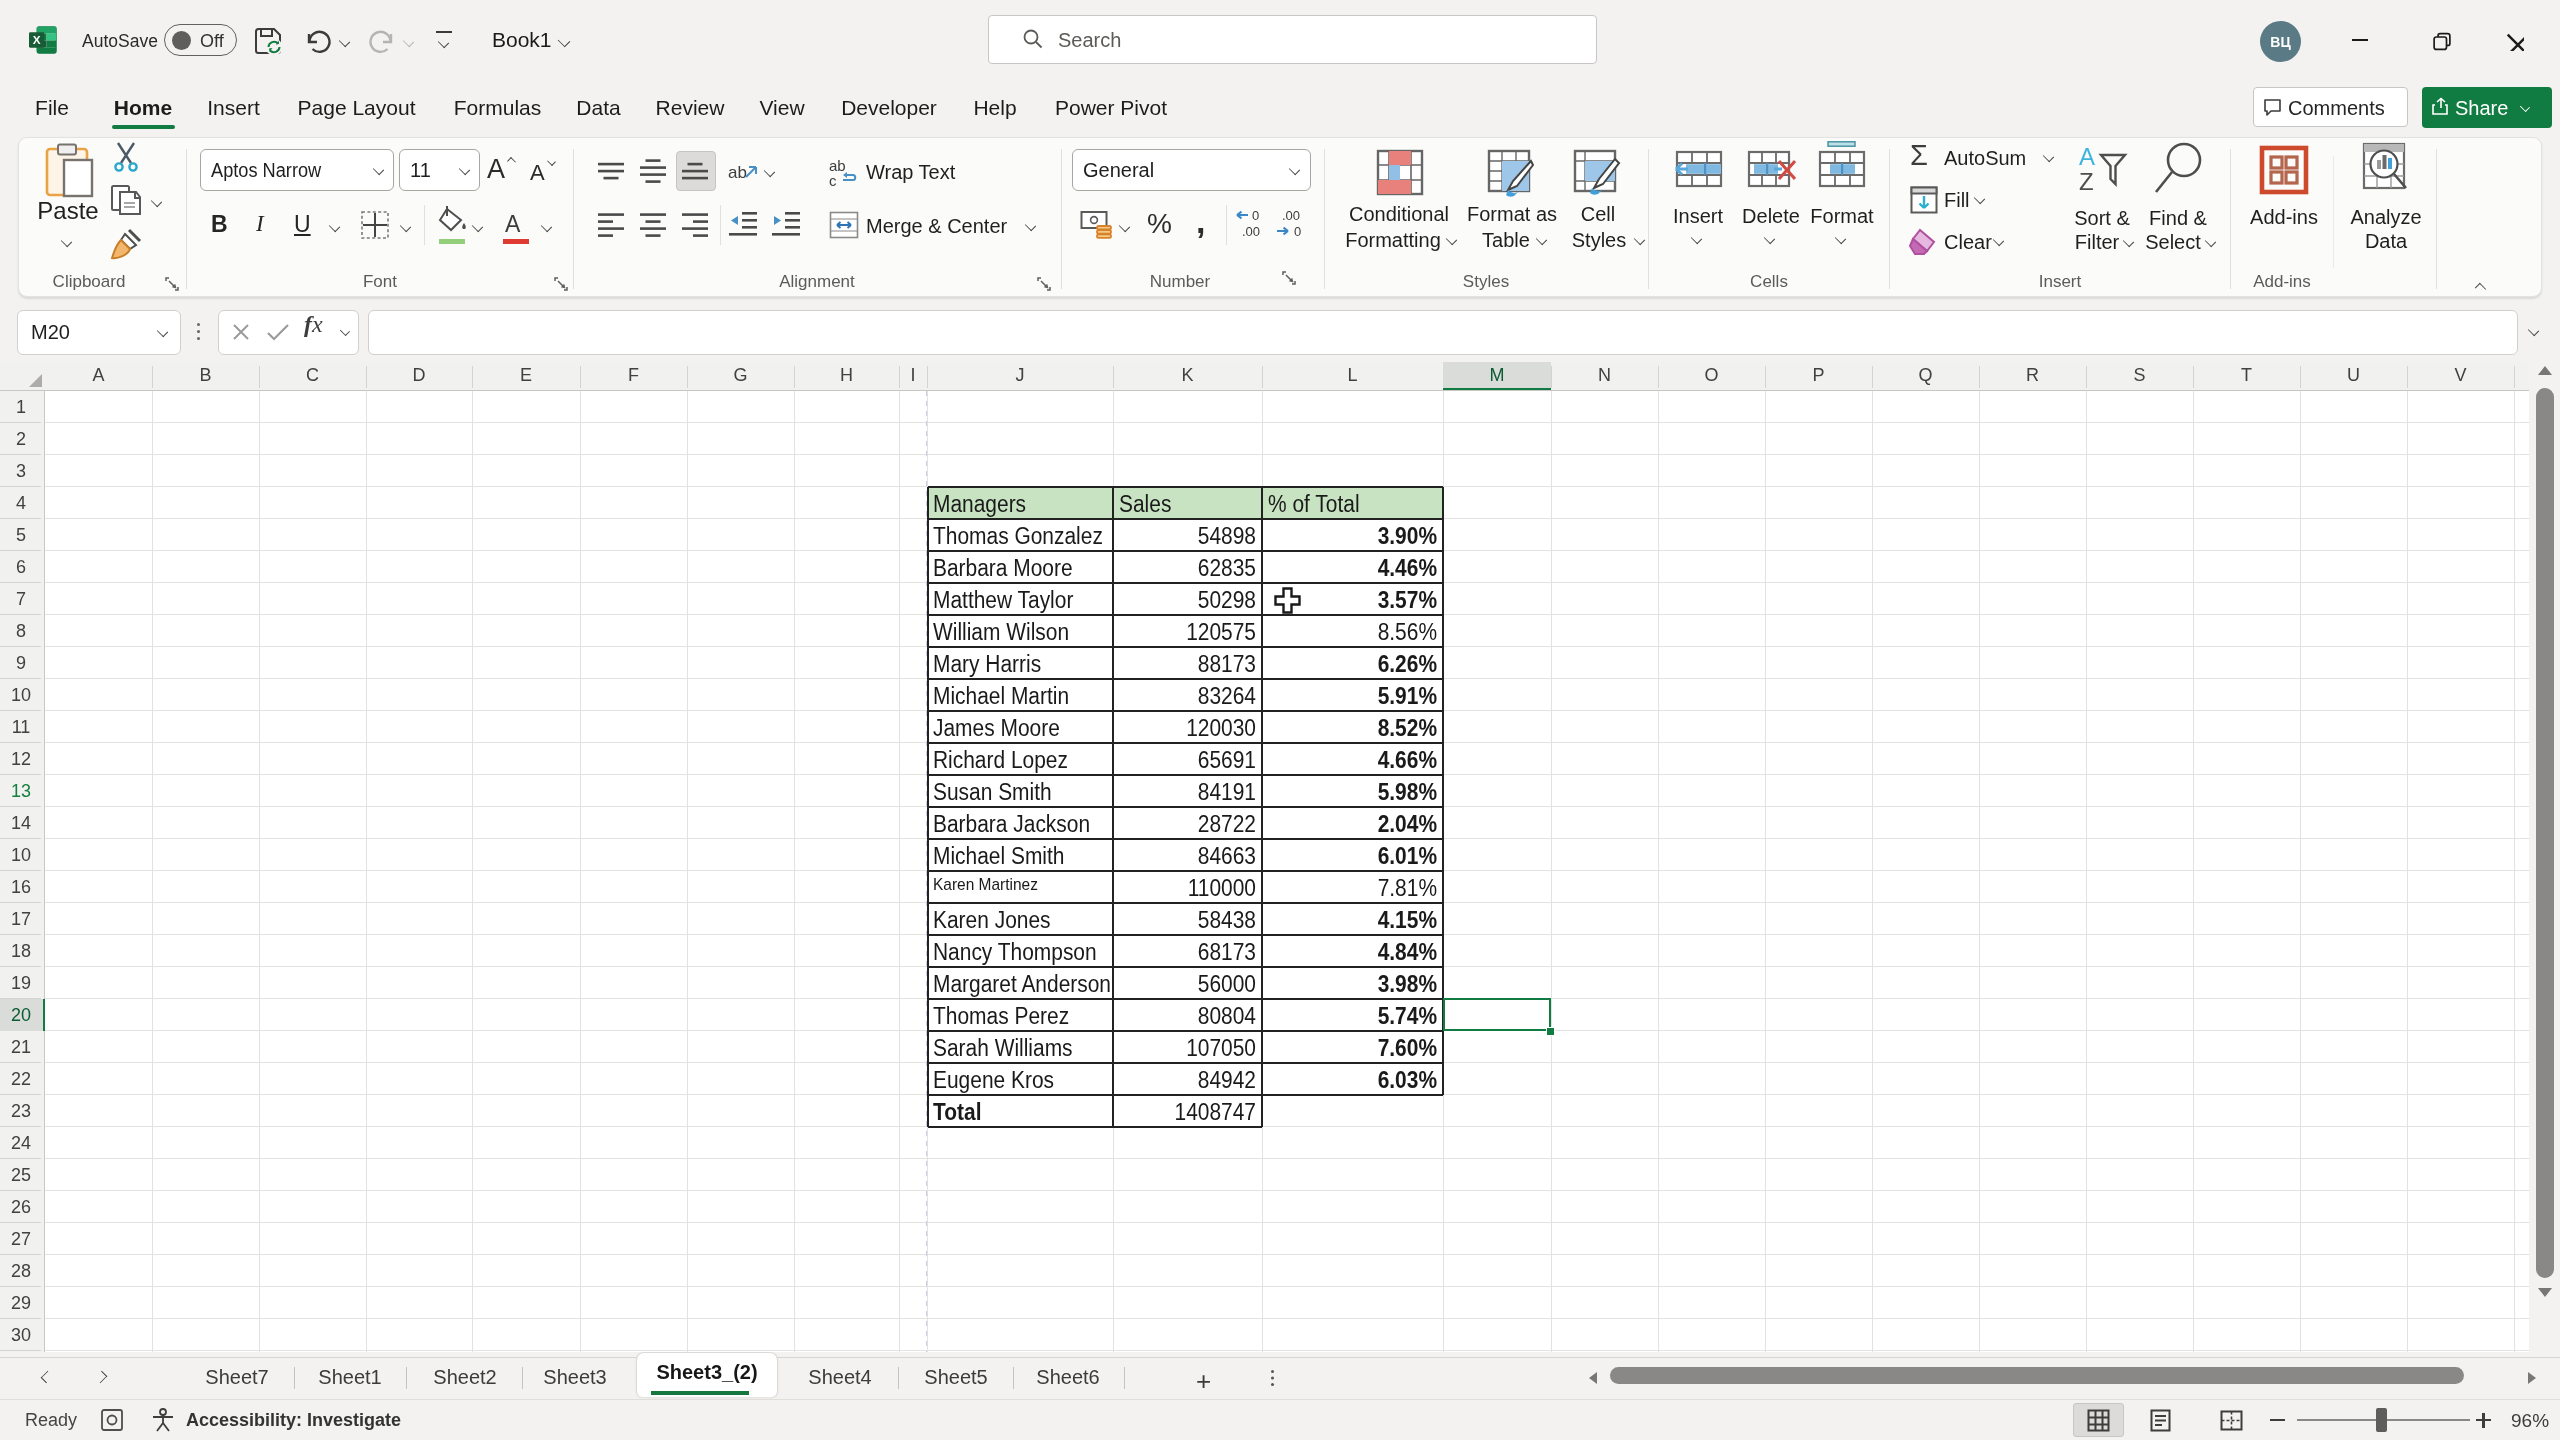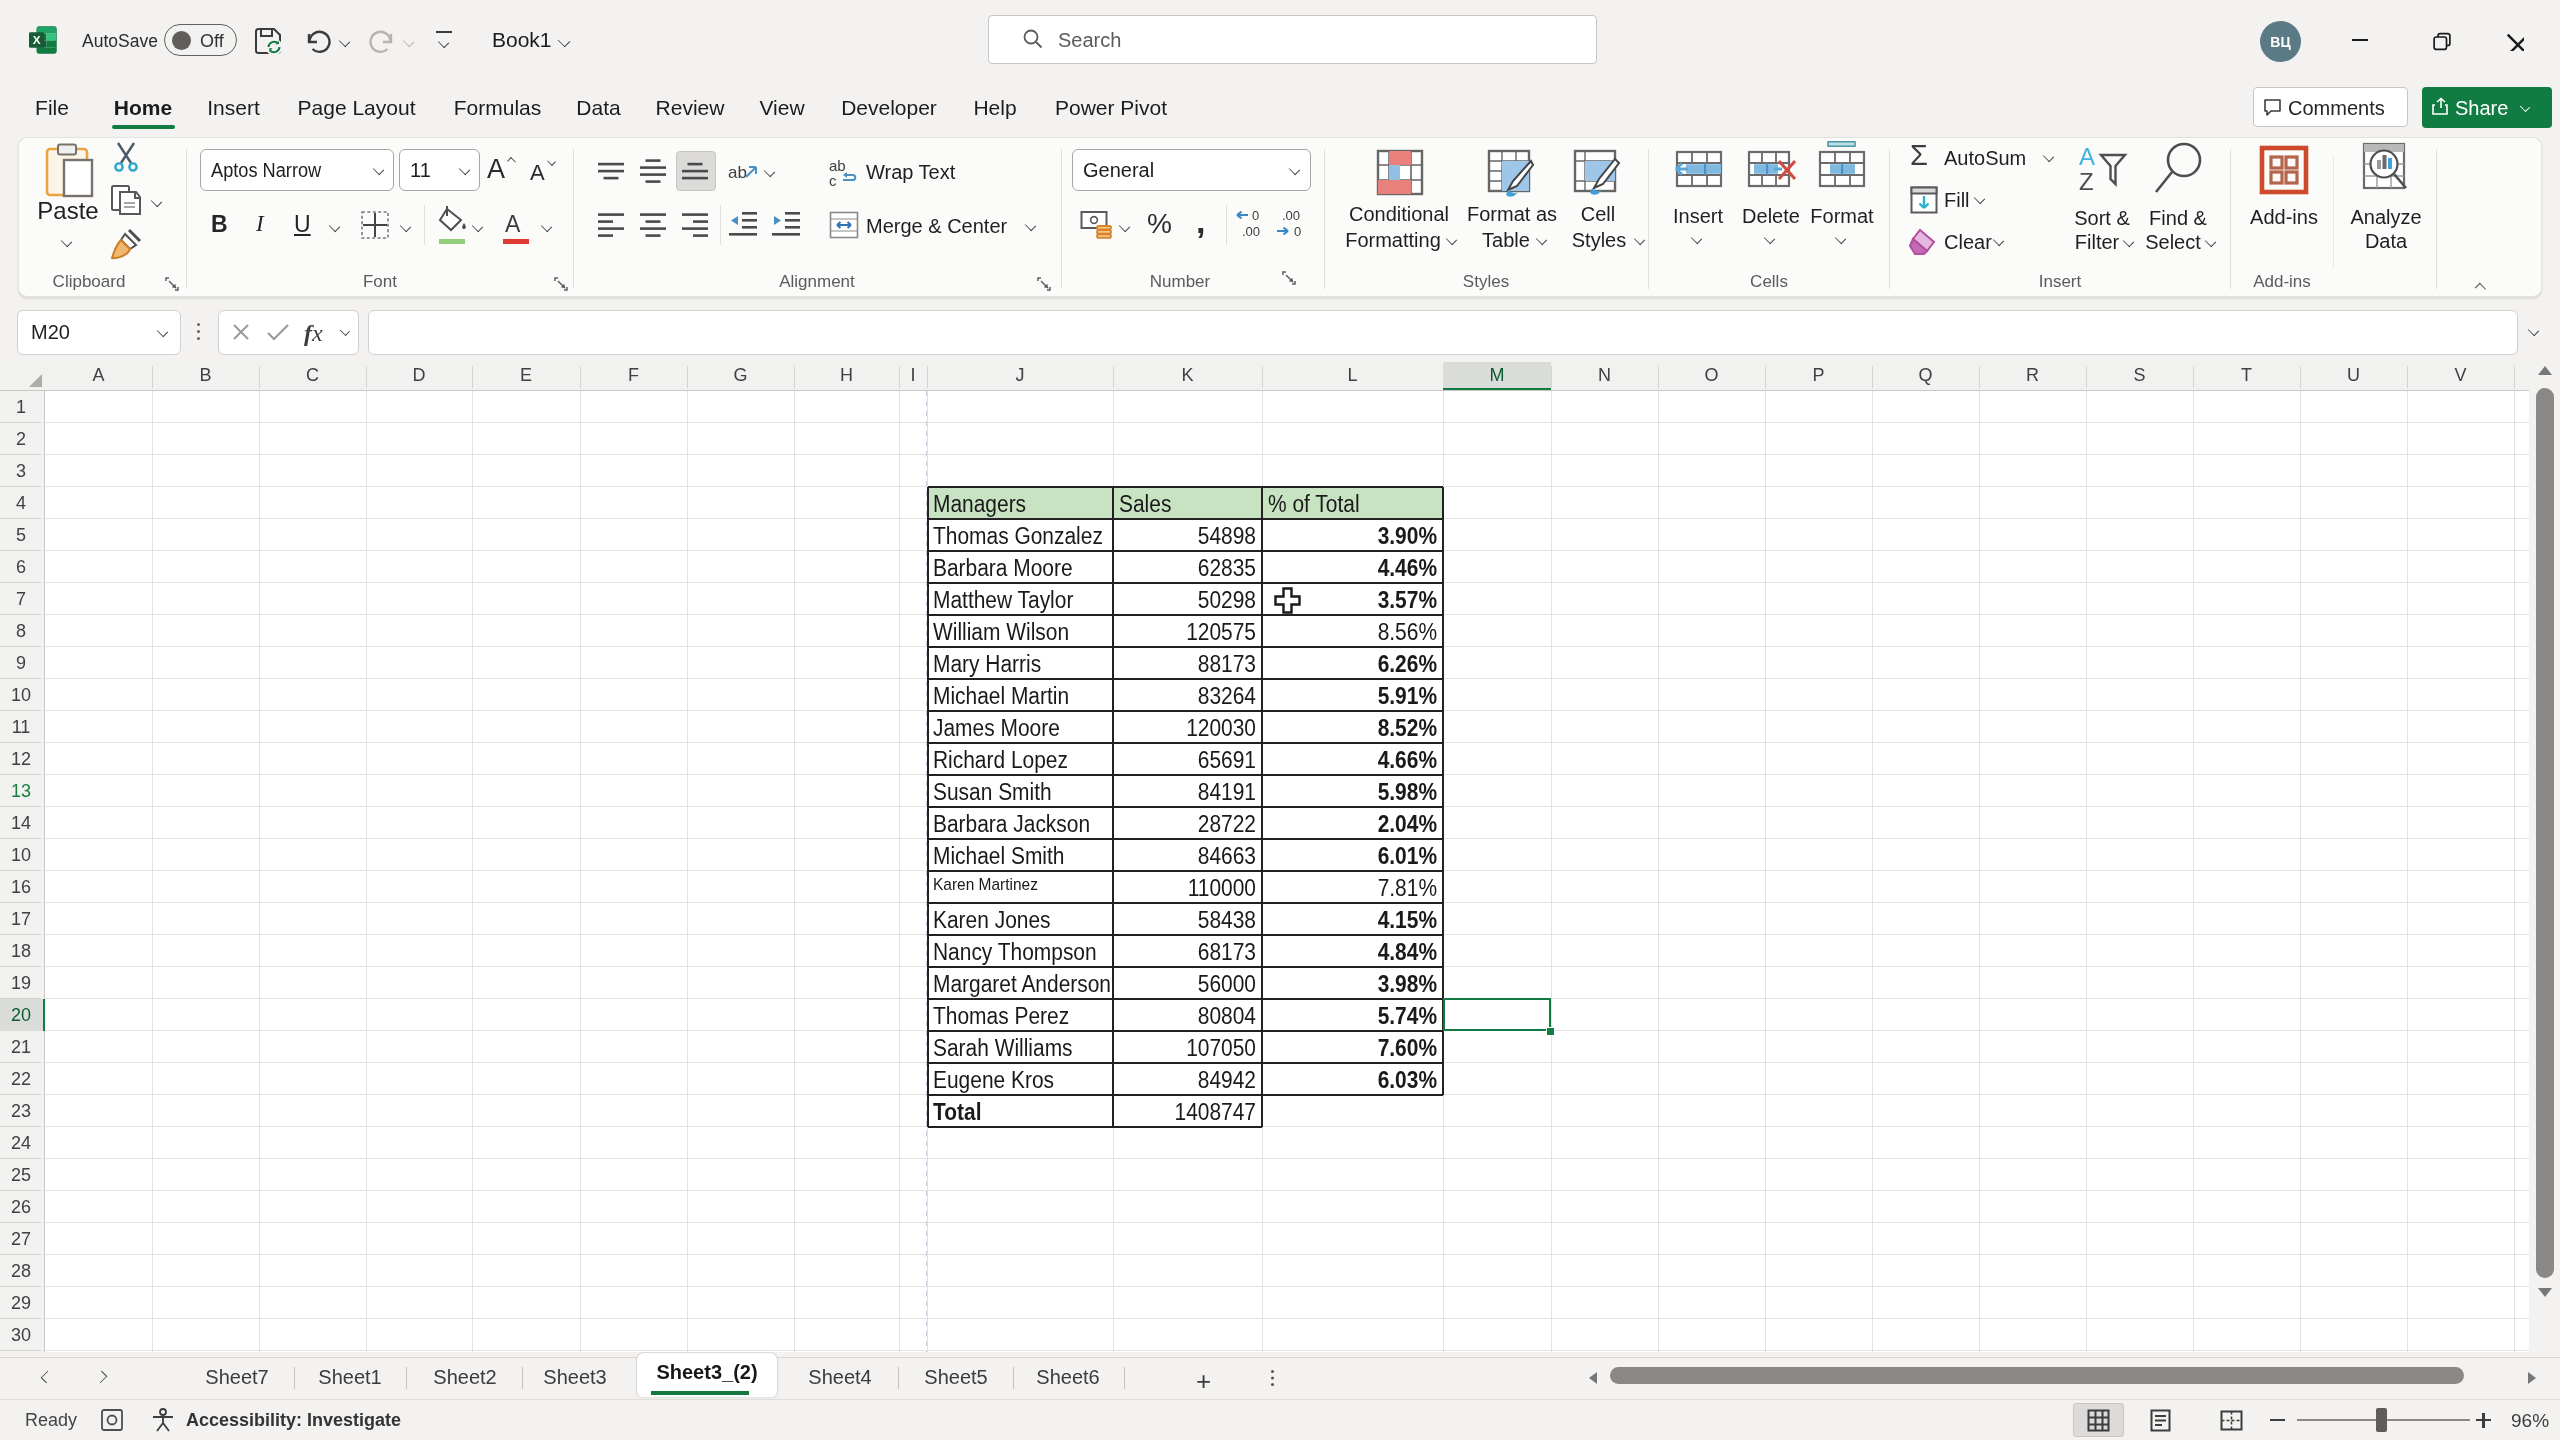--- a/index.html
+++ b/index.html
@@ -390,21 +390,21 @@
 <div class="ab" style="left:31px;top:321px;font-size:20px;color:#1f1f1f">M20</div>
 <span class="chev ab" style="left:158px;top:327px"></span>
 <div class="ab" style="left:197px;top:323px;width:3.4px;height:3.4px;border-radius:50%;background:#666;box-shadow:0 7px 0 #666,0 14px 0 #666"></div>
 <div class="ab" style="left:218px;top:310px;width:141px;height:45px;background:#fff;border:1px solid #d2d0cd;border-radius:6px"></div>
 <svg class="ab" style="left:231px;top:322px" width="20" height="20" viewBox="0 0 20 20">
 <path d="M3 3 L17 17 M17 3 L3 17" stroke="#9b9b9b" stroke-width="2"></path>
   </svg>
 <svg class="ab" style="left:266px;top:322px" width="24" height="20" viewBox="0 0 24 20">
 <path d="M2 11 L8 17 L22 3" stroke="#9b9b9b" stroke-width="2.2" fill="none"></path>
   </svg>
-<div class="ab" style="left:304px;top:320px;font-size:24px;font-style:italic;font-family:'Liberation Serif',serif;color:#3d3d3d"><b><i>f</i></b><i>x</i></div>
+<div class="ab" style="left:304px;top:311px;font-size:24px;font-style:italic;font-family:'Liberation Serif',serif;color:#3d3d3d"><b><i>f</i></b><i>x</i></div>
 <span class="chev ab" style="left:341px;top:327px;width:8px;height:8px"></span>
 <div class="ab" style="left:368px;top:310px;width:2150px;height:45px;background:#fff;border:1px solid #d2d0cd;border-radius:6px"></div>
 <span class="chev ab" style="left:2529px;top:326px"></span>
 <div class="ab" style="left:0;top:362px;width:2529px;height:29px;background:#f1f1f0;border-bottom:1px solid #c9c7c5"></div>
 <div class="ab" style="left:0;top:391px;width:45px;height:961px;background:#f1f1f0;border-right:1px solid #c9c7c5"></div>
 <div class="ab" style="left:45px;top:391px;width:2484px;height:961px;background:#fff"></div>
 <div class="ab" style="left:29px;top:374px;width:0;height:0;border-left:13px solid transparent;border-bottom:13px solid #aeacaa"></div>
 <div class="ab" style="left:152px;top:366px;width:1px;height:22px;background:#d5d3d1"></div>
 <div class="ab" style="left:259px;top:366px;width:1px;height:22px;background:#d5d3d1"></div>
 <div class="ab" style="left:366px;top:366px;width:1px;height:22px;background:#d5d3d1"></div>

